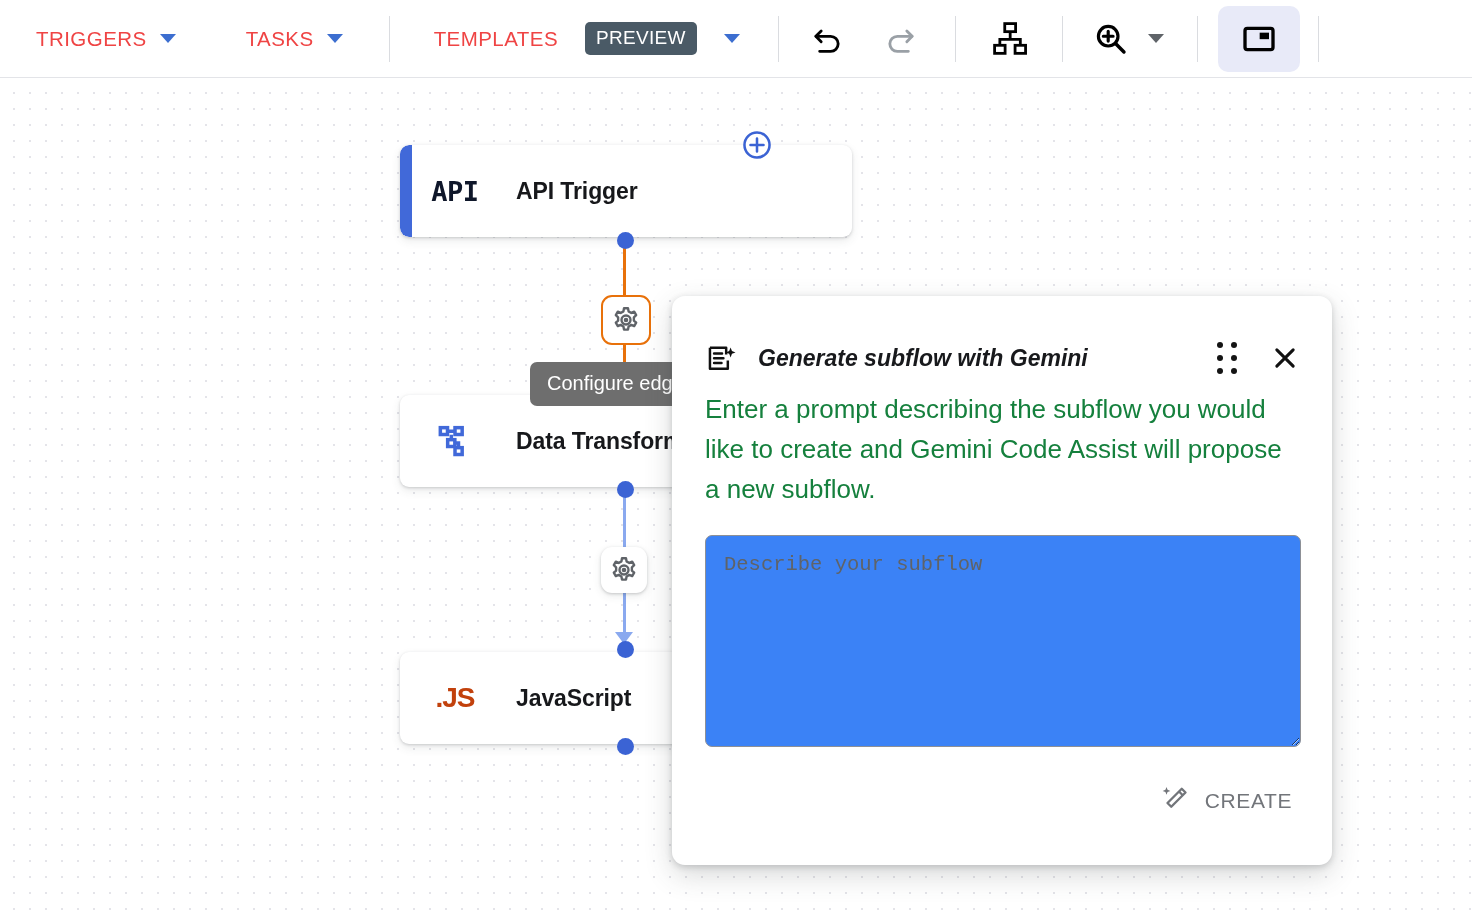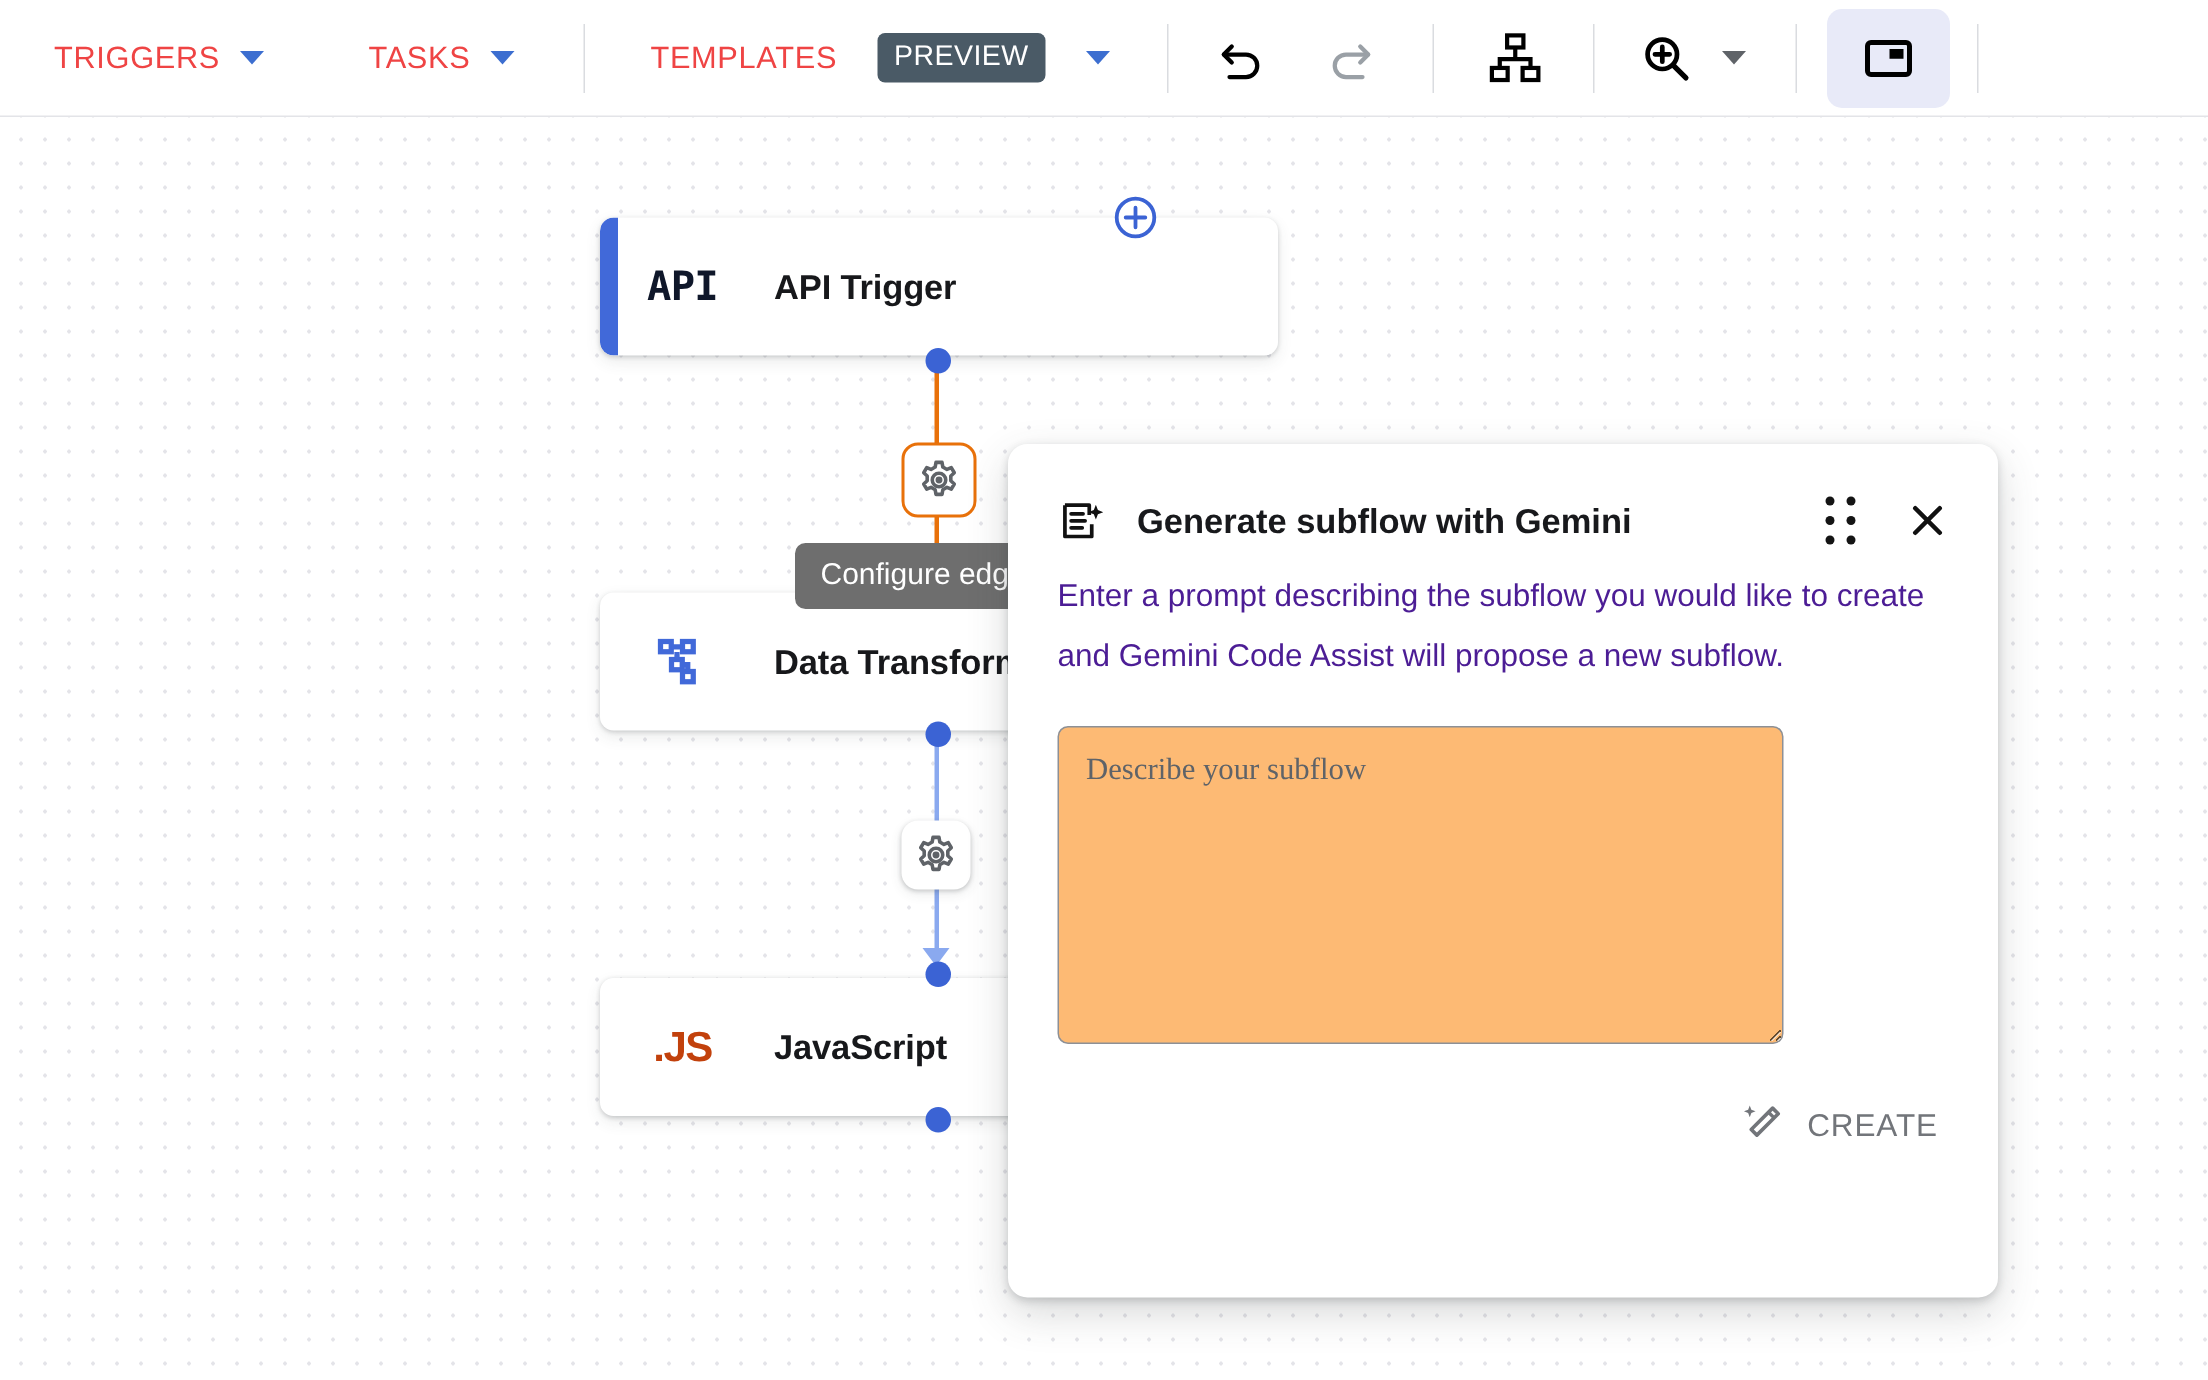--- a/index.html
+++ b/index.html
@@ -215,21 +215,22 @@
     height: 569px;
     background: #ffffff;
     border-radius: 13px;
     box-shadow: 0 2px 6px rgba(60,64,67,.22), 0 10px 28px rgba(60,64,67,.20);
     z-index: 25;
     box-sizing: border-box;
   }
   .dlg-header {
     display: flex;
     align-items: center;
-    padding: 34px 30px 0 33px;
+    padding: 45px 30px 0 33px;
+    font-style: italic;
   }
   .dlg-title {
     font-size: 23px;
     font-weight: bold;
     color: #18191c;
     margin-left: 20px;
     white-space: nowrap;
   }
   .dlg-header-spacer { flex: 1; }
   .drag-handle {
@@ -247,38 +248,38 @@
   }
   .close-btn {
     cursor: pointer;
     display: flex;
     align-items: center;
     justify-content: center;
     width: 34px; height: 34px;
   }
   .dlg-body {
     padding: 14px 33px 0 33px;
-    font-size: 21px;
+    font-size: 26px;
     line-height: 40px;
-    color: #4c1d95;
+    color: #15803d;
   }
   .dlg-textarea {
     margin: 26px 31px 0 33px;
-    width: 484px;
+    width: 596px;
     height: 212px;
     box-sizing: border-box;
     border: 1.4px solid #8d9096;
     border-radius: 7px;
     padding: 17px 18px;
-    font-family: Liberation Serif, serif;
+    font-family: Liberation Mono, monospace;
     font-size: 20.5px;
     color: #1b1c1f;
     resize: both;
     outline: none;
-    background: #fdba74;
+    background: #3b82f6;
   }
   .dlg-textarea::placeholder { color: #5f6368; }
   .dlg-actions {
     display: flex;
     justify-content: flex-end;
     align-items: center;
     padding: 26px 36px 0 0;
   }
   .create-btn {
     display: flex;

